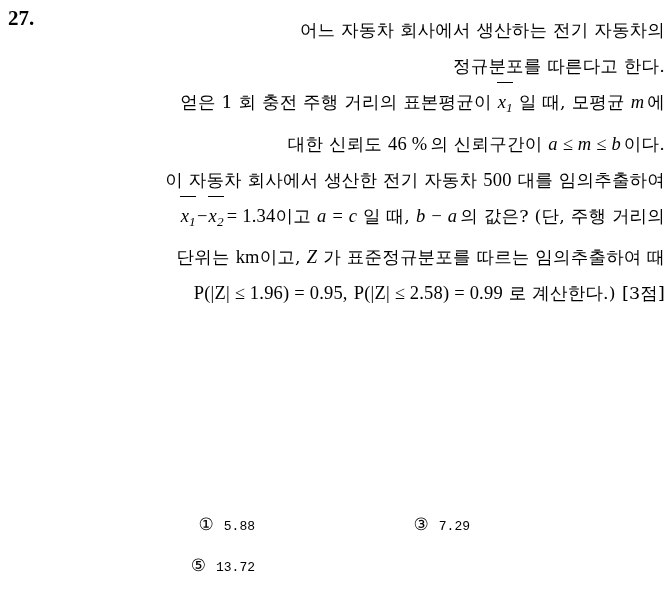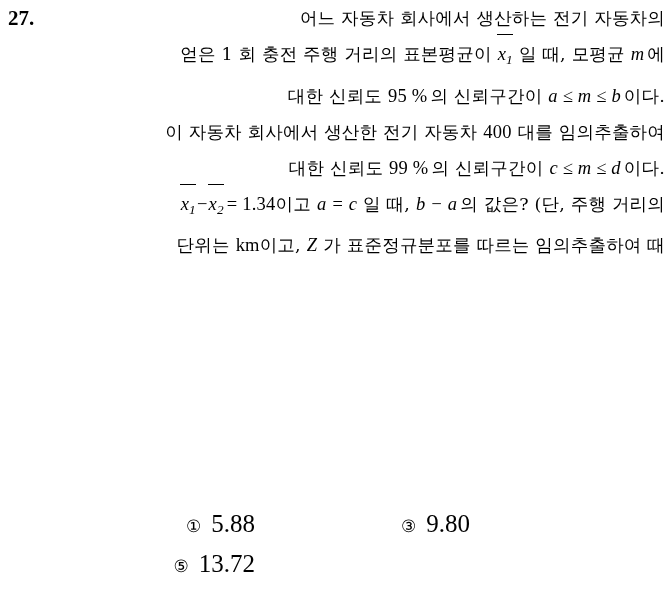--- a/index.html
+++ b/index.html
@@ -38,20 +38,21 @@
     width: 625px;
   }
   .line {
     font-size: 18.5px;
     line-height: 36px;
     white-space: nowrap;
     letter-spacing: 0.2px;
   }
   .line.first {
     padding-left: 0px;
+    margin-top: 12px;
   }
   .ko { font-family: "DejaVu Serif", serif; font-size: 17.5px; }
   .it { font-family: "Liberation Serif", serif; font-style: italic; }
   .num { font-family: "Liberation Serif", serif; font-style: normal; }
   .op { font-family: "Liberation Serif", serif; font-style: normal; padding: 0 1px; }
   .sp { display: inline-block; width: 6px; }
   .spn { display: inline-block; width: 3px; }
   .bar {
     display: inline-block;
     position: relative;
@@ -86,75 +87,78 @@
     width: 215px;
     font-size: 18.5px;
     white-space: nowrap;
   }
   .cmark {
     font-family: "DejaVu Serif", serif;
     font-size: 17px;
     padding-right: 10px;
   }
   .cval {
-    font-family: Liberation Serif, serif;
-    font-size: 25px;
+    font-family: Liberation Mono, monospace;
+    font-size: 13px;
   }
 </style>
 </head>
 <body>
 
 <div class="page">
 
   <div class="qnum">27.</div>
 
   <div class="body">
 
     <div class="line first">
       <span class="ko">어느 자동차 회사에서 생산하는 전기 자동차의</span>
     </div>
 
 
+    <div class="line">
+      <span class="ko">정규분포를 따른다고 한다.</span>
+    </div>
 
 
     <div class="line">
       <span class="ko">얻은 1 회 충전 주행 거리의 표본평균이</span><span class="sp"></span><span class="bar"><span>x</span><span class="sub">1</span></span><span class="sp"></span><span class="ko">일 때, 모평균</span><span class="sp"></span><span class="it">m</span><span class="spn"></span><span class="ko">에</span>
     </div>
 
     <div class="line">
-      <span class="ko">대한 신뢰도</span><span class="sp"></span><span class="num">95 %</span><span class="spn"></span><span class="ko">의 신뢰구간이</span><span class="sp"></span><span class="it">a ≤ m ≤ b</span><span class="spn"></span><span class="ko">이다.</span>
+      <span class="ko">대한 신뢰도</span><span class="sp"></span><span class="num">46 %</span><span class="spn"></span><span class="ko">의 신뢰구간이</span><span class="sp"></span><span class="it">a ≤ m ≤ b</span><span class="spn"></span><span class="ko">이다.</span>
     </div>
 
     <div class="line">
-      <span class="ko">이 자동차 회사에서 생산한 전기 자동차</span><span class="sp"></span><span class="num">400</span><span class="sp"></span><span class="ko">대를 임의추출하여</span>
+      <span class="ko">이 자동차 회사에서 생산한 전기 자동차</span><span class="sp"></span><span class="num">500</span><span class="sp"></span><span class="ko">대를 임의추출하여</span>
     </div>
 
 
-    <div class="line">
-      <span class="ko">대한 신뢰도</span><span class="sp"></span><span class="num">99 %</span><span class="spn"></span><span class="ko">의 신뢰구간이</span><span class="sp"></span><span class="it">c ≤ m ≤ d</span><span class="spn"></span><span class="ko">이다.</span>
-    </div>
 
     <div class="line">
       <span class="bar"><span>x</span><span class="sub">1</span></span><span class="op">−</span><span class="bar"><span>x</span><span class="sub">2</span></span><span class="spn"></span><span class="num">= 1.34</span><span class="ko">이고</span><span class="sp"></span><span class="it">a = c</span><span class="sp"></span><span class="ko">일 때,</span><span class="sp"></span><span class="it">b − a</span><span class="spn"></span><span class="ko">의 값은? (단, 주행 거리의</span>
     </div>
 
     <div class="line">
       <span class="ko">단위는</span><span class="sp"></span><span class="num">km</span><span class="ko">이고,</span><span class="sp"></span><span class="it">Z</span><span class="sp"></span><span class="ko">가 표준정규분포를 따르는 임의추출하여 때</span>
     </div>
 
+    <div class="line">
+      <span class="num">P(|Z| ≤ 1.96) = 0.95,</span><span class="sp"></span><span class="num">P(|Z| ≤ 2.58) = 0.99</span><span class="sp"></span><span class="ko">로 계산한다.)</span><span class="sp"></span><span class="ko">[3점]</span>
+    </div>
 
   </div>
 
   <div class="choices">
     <div class="choice-row">
       <div class="choice">
         <span class="cmark">①</span><span class="cval">5.88</span>
       </div>
       <div class="choice">
-        <span class="cmark">③</span><span class="cval">9.80</span>
+        <span class="cmark">③</span><span class="cval">7.29</span>
       </div>
     </div>
     <div class="choice-row">
       <div class="choice">
         <span class="cmark">⑤</span><span class="cval">13.72</span>
       </div>
       <div class="choice"></div>
     </div>
   </div>
 

